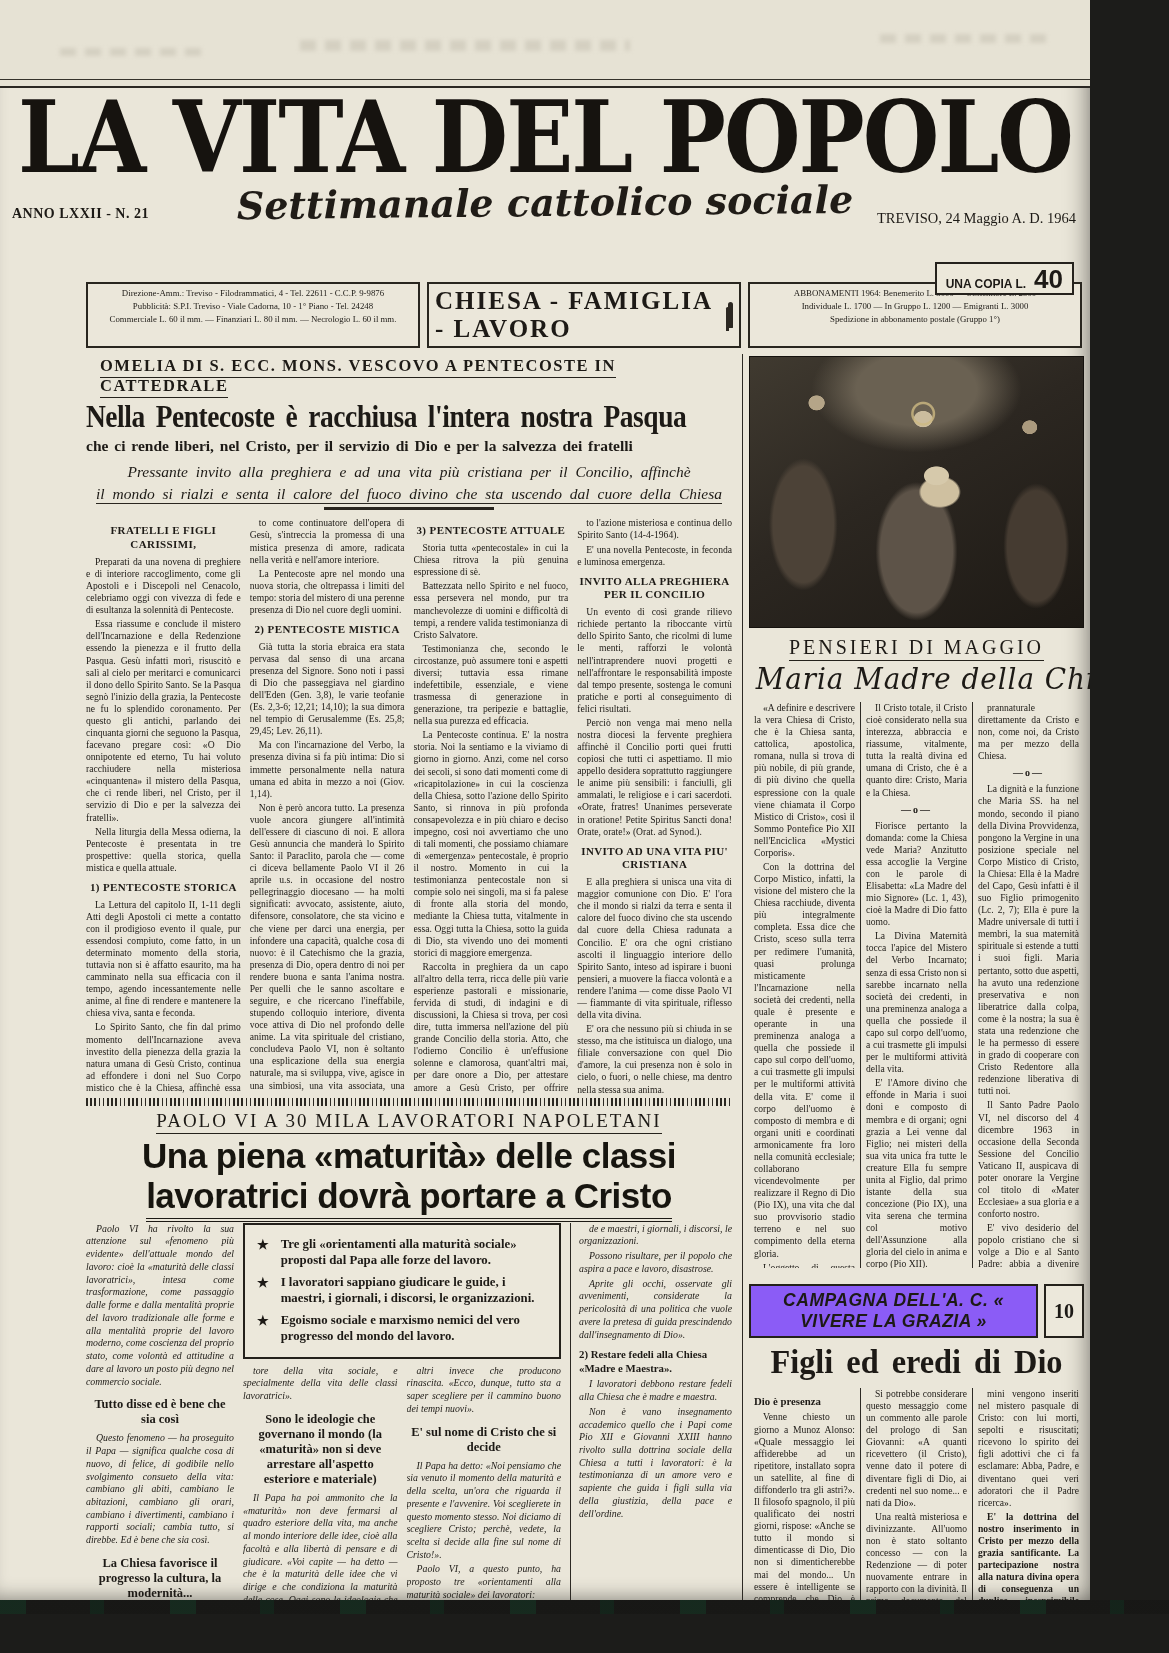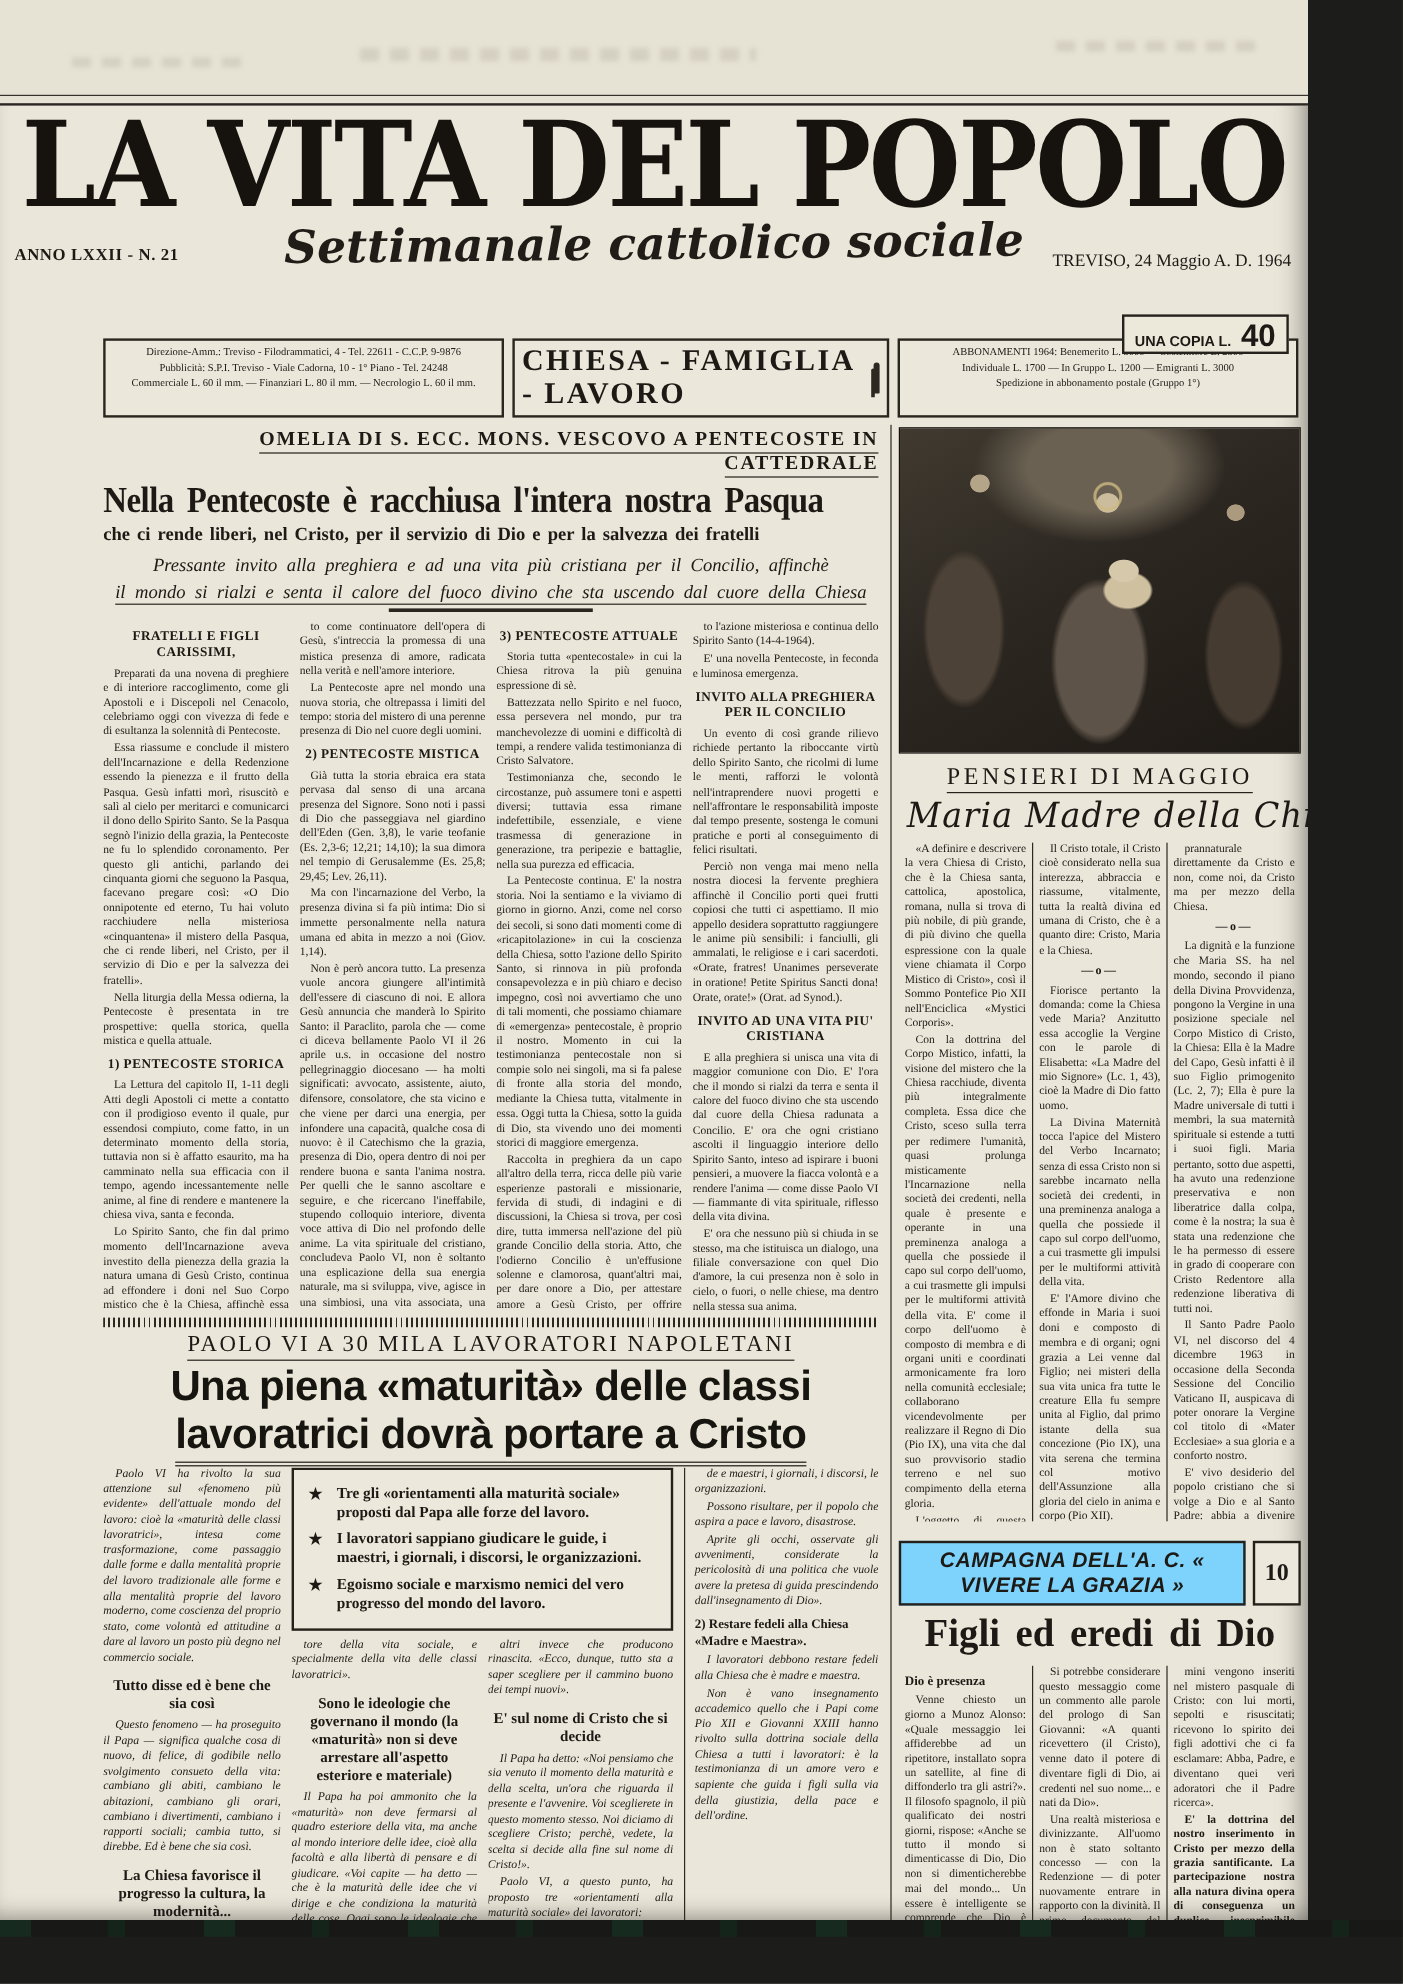--- a/index.html
+++ b/index.html
@@ -41,21 +41,21 @@
   .ibox.side{width:318px;font-size:8.8px;line-height:1.45;text-align:center;}
   .ibox.mid{flex:1;display:flex;align-items:center;justify-content:center;gap:10px;}
   .ibox.mid span.t{font-size:25px;font-weight:bold;letter-spacing:2px;}
   .ornament{display:inline-block;width:7px;height:26px;background:#2c2822;border-radius:3px 3px 1px 1px;
     box-shadow:-3px 4px 0 -1px #2c2822;}
   
   .mainrow{display:flex;margin-left:86px;width:999px;gap:10px;}
   .main-left{width:646px;flex:none;}
   .main-right{width:335px;flex:none;border-left:1.5px solid #2c2923;padding-left:6px;}
   
-  .kicker{font-size:16.5px;font-weight:bold;letter-spacing:1.5px;margin:2px 0 4px 14px;text-align:right;}
+  .kicker{font-size:16.5px;font-weight:bold;letter-spacing:1.5px;margin:2px 0 4px 14px;}
   .kicker span{border-bottom:1.5px solid #25221c;padding-bottom:2px;}
   .phead{font-weight:bold;font-size:30.5px;white-space:nowrap;transform:scaleX(.9);transform-origin:left center;
     margin:2px 0 2px 0;word-spacing:5px;letter-spacing:-.5px;}
   .psub{font-weight:bold;font-size:15.5px;white-space:nowrap;margin:0 0 6px 0;word-spacing:2px;}
   .deck{font-style:italic;font-size:15.5px;text-align:center;line-height:1.4;word-spacing:4px;}
   .deck .u{border-bottom:1px solid #2a261f;padding-bottom:1px;}
   .deck-rule{width:170px;height:3px;background:#2a261f;margin:3px auto 7px auto;}
   .cols4{display:flex;gap:9px;height:576px;overflow:hidden;}
   .pcol{flex:1;overflow:hidden;}
   
@@ -105,21 +105,21 @@
   .mkicker span{border-bottom:1.5px solid #25221c;padding-bottom:2px;font-weight:normal;}
   .mhead{margin:2px 0 6px 0;text-align:center;font-style:italic;font-weight:normal;
     font-family:"DejaVu Serif",serif;font-size:29px;letter-spacing:1px;white-space:nowrap;
     transform:scaleX(.96);transform-origin:center;}
   .mcols,.fcols{display:flex;height:566px;overflow:hidden;}
   .mcol,.fcol{flex:1;overflow:hidden;padding:0 5px;}
   .mcol + .mcol,.fcol + .fcol{border-left:1px solid #2c2923;}
   
   .campagna{display:flex;gap:6px;margin:16px 0 6px 0;align-items:stretch;}
   .cbox{flex:1;border:2px solid #24211b;padding:4px 8px;font-family:"Liberation Sans",sans-serif;
-    font-weight:bold;font-style:italic;font-size:17.5px;letter-spacing:.5px;text-align:center;background:#7dd3fc;}
+    font-weight:bold;font-style:italic;font-size:17.5px;letter-spacing:.5px;text-align:center;background:#8b5cf6;}
   .cnum{width:36px;border:2px solid #24211b;display:flex;align-items:center;justify-content:center;
     font-weight:bold;font-size:20px;background:#ece8db;}
   .fhead{margin:4px 0 7px 0;text-align:center;font-weight:bold;font-size:33px;word-spacing:5px;
     white-space:nowrap;transform:scaleX(.98);transform-origin:center;}
   .fcols{height:252px;}
 </style>
 </head>
 <body>
 
 <div class="paper">

